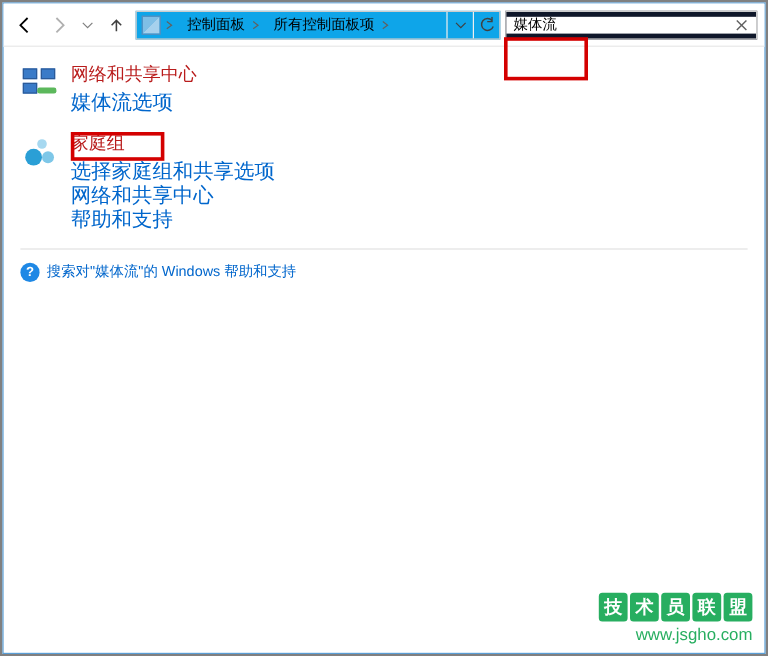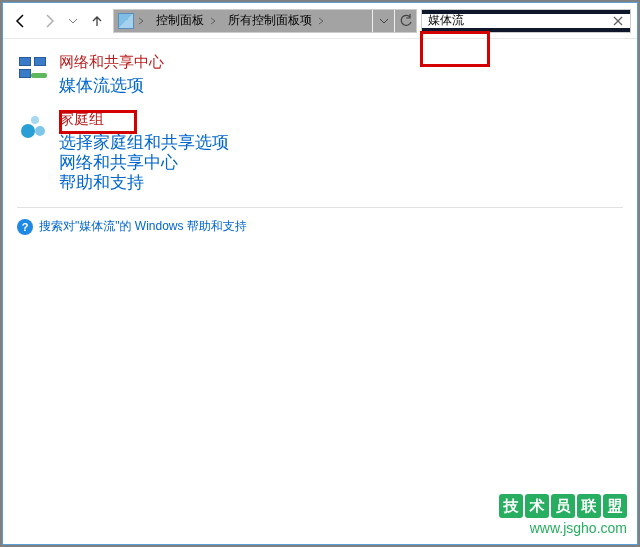--- a/index.html
+++ b/index.html
@@ -73,21 +73,21 @@
     color:#404040;
   }
   .addrbar {
     flex:1;
     height:24px;
     border:1px solid #cccccc;
     display:flex;
     align-items:center;
     padding-left:4px;
     gap:0;
-    background:#a3a3a3;
+    background:#0ea5e9;
     position: relative;
   }
   .addrbar .cp-icon {
     width:16px; height:16px;
     background: linear-gradient(135deg,#7fbfe6 0 50%,#a6d1ed 50% 100%);
     border:1px solid #5a8dbb;
     flex-shrink:0;
   }
   .crumb {
     padding:0 2px 0 8px;

